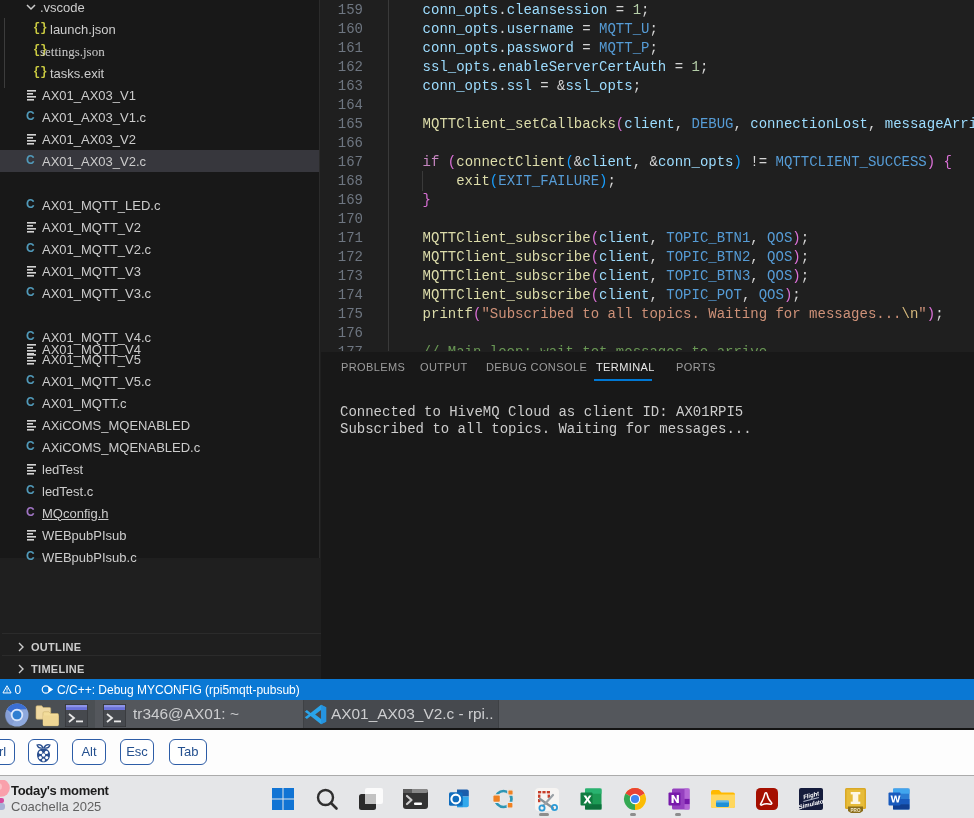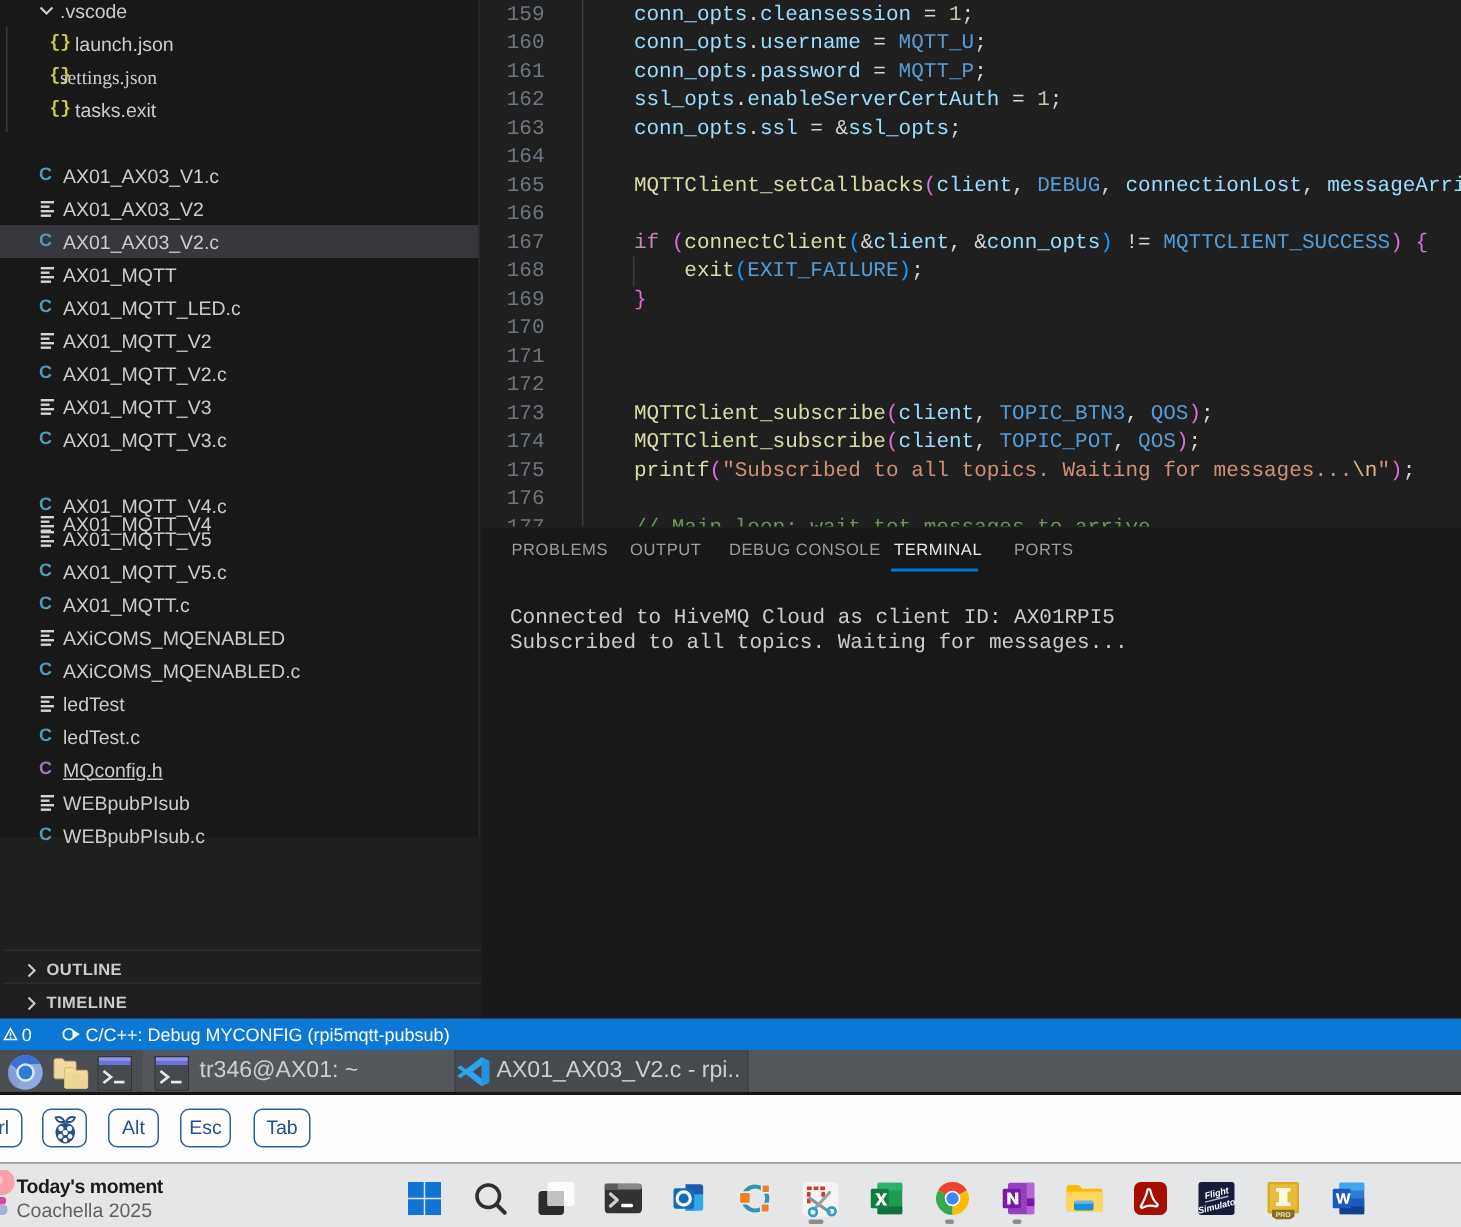--- a/index.html
+++ b/index.html
@@ -76,49 +76,49 @@
         <span class="lbl" style="left:50px;">launch.json</span>
       </div>
     <div class="row" style="top:40px;">
         <span class="jicon" style="left:33px;">{}</span>
         <span class="lbl" style="left:40px;font-family:Liberation Serif, serif;">settings.json</span>
       </div>
     <div class="row" style="top:62px;">
         <span class="jicon" style="left:33px;">{}</span>
         <span class="lbl" style="left:50px;">tasks.exit</span>
       </div>
+    <div class="row" style="top:84px;">
+        <svg style="position:absolute;left:27px;top:6px" width="10" height="11" viewBox="0 0 10 11">
+          <g fill="#d4d4d4">
+            <rect x="0" y="0" width="9" height="1.6"></rect>
+            <rect x="0" y="3" width="6" height="1.6"></rect>
+            <rect x="0" y="6" width="9" height="1.6"></rect>
+            <rect x="0" y="9" width="7" height="1.6"></rect>
+          </g>
+        </svg>
+        <span class="lbl" style="left:42px;">AX01_AX03_V1</span>
+      </div>
     <div class="row" style="top:106px;">
         <span class="cicon" style="left:26px;">C</span>
         <span class="lbl" style="left:42px;">AX01_AX03_V1.c</span>
       </div>
     <div class="row" style="top:128px;">
         <svg style="position:absolute;left:27px;top:6px" width="10" height="11" viewBox="0 0 10 11">
           <g fill="#d4d4d4">
             <rect x="0" y="0" width="9" height="1.6"></rect>
             <rect x="0" y="3" width="6" height="1.6"></rect>
             <rect x="0" y="6" width="9" height="1.6"></rect>
             <rect x="0" y="9" width="7" height="1.6"></rect>
           </g>
         </svg>
         <span class="lbl" style="left:42px;">AX01_AX03_V2</span>
       </div>
     <div class="row sel" style="top:150px;">
         <span class="cicon" style="left:26px;">C</span>
         <span class="lbl" style="left:42px;">AX01_AX03_V2.c</span>
-      </div>
-    <div class="row" style="top:172px;">
-        <svg style="position:absolute;left:27px;top:6px" width="10" height="11" viewBox="0 0 10 11">
-          <g fill="#d4d4d4">
-            <rect x="0" y="0" width="9" height="1.6"></rect>
-            <rect x="0" y="3" width="6" height="1.6"></rect>
-            <rect x="0" y="6" width="9" height="1.6"></rect>
-            <rect x="0" y="9" width="7" height="1.6"></rect>
-          </g>
-        </svg>
-        <span class="lbl" style="left:42px;">AX01_MQTT</span>
       </div>
     <div class="row" style="top:194px;">
         <span class="cicon" style="left:26px;">C</span>
         <span class="lbl" style="left:42px;">AX01_MQTT_LED.c</span>
       </div>
     <div class="row" style="top:216px;">
         <svg style="position:absolute;left:27px;top:6px" width="10" height="11" viewBox="0 0 10 11">
           <g fill="#d4d4d4">
             <rect x="0" y="0" width="9" height="1.6"></rect>
             <rect x="0" y="3" width="6" height="1.6"></rect>
@@ -253,22 +253,22 @@
     <div class="cl" style="top:38.5px;"><span class="num">161</span><span class="code"><span class="v">    conn_opts</span><span class="w">.</span><span class="v">password</span><span class="w"> = </span><span class="b">MQTT_P</span><span class="w">;</span></span></div>
     <div class="cl" style="top:57.5px;"><span class="num">162</span><span class="code"><span class="v">    ssl_opts</span><span class="w">.</span><span class="v">enableServerCertAuth</span><span class="w"> = </span><span class="n">1</span><span class="w">;</span></span></div>
     <div class="cl" style="top:76.5px;"><span class="num">163</span><span class="code"><span class="v">    conn_opts</span><span class="w">.</span><span class="v">ssl</span><span class="w"> = &amp;</span><span class="v">ssl_opts</span><span class="w">;</span></span></div>
     <div class="cl" style="top:95.5px;"><span class="num">164</span><span class="code"></span></div>
     <div class="cl" style="top:114.5px;"><span class="num">165</span><span class="code"><span class="f">    MQTTClient_setCallbacks</span><span class="p2">(</span><span class="v">client</span><span class="w">, </span><span class="b">DEBUG</span><span class="w">, </span><span class="v">connectionLost</span><span class="w">, </span><span class="v">messageArrived</span></span></div>
     <div class="cl" style="top:133.5px;"><span class="num">166</span><span class="code"></span></div>
     <div class="cl" style="top:152.5px;"><span class="num">167</span><span class="code"><span class="k">    if</span><span class="w"> </span><span class="p2">(</span><span class="f">connectClient</span><span class="p3">(</span><span class="w">&amp;</span><span class="v">client</span><span class="w">, &amp;</span><span class="v">conn_opts</span><span class="p3">)</span><span class="w"> != </span><span class="b">MQTTCLIENT_SUCCESS</span><span class="p2">)</span><span class="w"> </span><span class="p2">{</span></span></div>
     <div class="cl" style="top:171.5px;"><span class="num">168</span><span class="code"><span class="f">        exit</span><span class="p3">(</span><span class="b">EXIT_FAILURE</span><span class="p3">)</span><span class="w">;</span></span></div>
     <div class="cl" style="top:190.5px;"><span class="num">169</span><span class="code"><span class="p2">    }</span></span></div>
     <div class="cl" style="top:209.5px;"><span class="num">170</span><span class="code"></span></div>
-    <div class="cl" style="top:228.5px;"><span class="num">171</span></div>
-    <div class="cl" style="top:247.5px;"><span class="num">172</span></div>
+    <div class="cl" style="top:228.5px;"><span class="num">171</span><span class="code"><span class="f">    MQTTClient_subscribe</span><span class="p2">(</span><span class="v">client</span><span class="w">, </span><span class="b">TOPIC_BTN1</span><span class="w">, </span><span class="b">QOS</span><span class="p2">)</span><span class="w">;</span></span></div>
+    <div class="cl" style="top:247.5px;"><span class="num">172</span><span class="code"><span class="f">    MQTTClient_subscribe</span><span class="p2">(</span><span class="v">client</span><span class="w">, </span><span class="b">TOPIC_BTN2</span><span class="w">, </span><span class="b">QOS</span><span class="p2">)</span><span class="w">;</span></span></div>
     <div class="cl" style="top:266.5px;"><span class="num">173</span><span class="code"><span class="f">    MQTTClient_subscribe</span><span class="p2">(</span><span class="v">client</span><span class="w">, </span><span class="b">TOPIC_BTN3</span><span class="w">, </span><span class="b">QOS</span><span class="p2">)</span><span class="w">;</span></span></div>
     <div class="cl" style="top:285.5px;"><span class="num">174</span><span class="code"><span class="f">    MQTTClient_subscribe</span><span class="p2">(</span><span class="v">client</span><span class="w">, </span><span class="b">TOPIC_POT</span><span class="w">, </span><span class="b">QOS</span><span class="p2">)</span><span class="w">;</span></span></div>
     <div class="cl" style="top:304.5px;"><span class="num">175</span><span class="code"><span class="f">    printf</span><span class="p2">(</span><span class="s">"Subscribed to all topics. Waiting for messages...</span><span class="e">\n</span><span class="s">"</span><span class="p2">)</span><span class="w">;</span></span></div>
     <div class="cl" style="top:323.5px;"><span class="num">176</span><span class="code"></span></div>
     <div class="cl" style="top:342.5px;"><span class="num">177</span><span class="code"><span class="cm">    // Main loop: wait tot messages to arrive</span></span></div>
   </div>
 
   <div id="panel" class="abs">
     <div class="ptab" style="left:20px;">PROBLEMS</div>
     <div class="ptab" style="left:99px;">OUTPUT</div>

